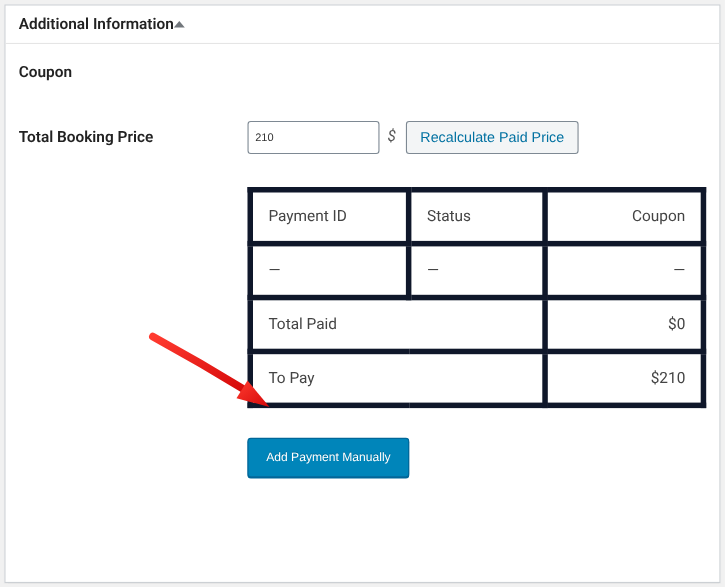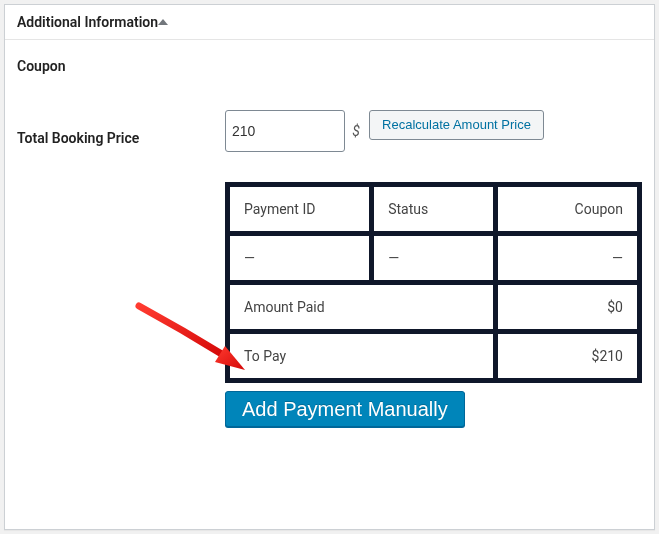--- a/index.html
+++ b/index.html
@@ -20,21 +20,21 @@
     padding:9px 12px;font-weight:600;font-size:14px;color:#222;
     display:flex;align-items:center;
     user-select:none;cursor:pointer;
   }
   .toggle-indicator{
     width:0;height:0;
     border-left:5px solid transparent;border-right:5px solid transparent;
     border-bottom:6px solid #72777c;
   }
   .panel-body{padding:12px;}
-  .row{display:flex;align-items:flex-end;margin-bottom:30px}
+  .row{display:flex;align-items:center;margin-bottom:30px}
   .row.tight{}
   .label-col{width:208px;padding:6px 10px 6px 0;font-weight:600;font-size:14px;color:#222}
   .field-col{flex:1;min-width:0}
   select{
     height:30px;font-size:14px;padding:2px 24px 2px 8px;
     border:1px solid #7e8993;border-radius:3px;background:#fff;
     color:#555;min-width:108px;appearance:none;
     background-image:linear-gradient(45deg,transparent 50%,#555 50%),linear-gradient(135deg,#555 50%,transparent 50%);
     background-position:right 12px top 12px,right 7px top 12px;
     background-size:5px 5px,5px 5px;background-repeat:no-repeat;
@@ -46,35 +46,35 @@
     content:"";position:absolute;top:1px;right:1px;width:22px;height:28px;
     background:#eee;border-left:1px solid #bbb;pointer-events:none;
     border-radius:0 2px 2px 0;
   }
   .select-caret{
     position:absolute;right:7px;top:12px;width:0;height:0;
     border-left:4px solid transparent;border-right:4px solid transparent;
     border-top:5px solid #555;pointer-events:none;z-index:2;
   }
   input[type=number]{
-    width:120px;height:42px;font-size:14px;padding:2px 6px;
+    width:120px;height:30px;font-size:10px;padding:2px 6px;
     border:1px solid #7e8993;border-radius:3px;background:#fff;color:#333;
   }
   .cur{font-style:italic;font-size:14px;color:#555;margin:0 6px 0 4px}
   .btn-secondary{
     display:inline-block;height:30px;line-height:28px;padding:0 12px;
     border:1px solid #7e8993;border-radius:3px;background:#f3f5f6;
     color:#0071a1;font-size:13px;cursor:pointer;vertical-align:top;
   }
   .btn-primary{
     display:inline-block;height:36px;line-height:34px;padding:0 16px;
     border:1px solid #006799;border-radius:3px;background:#0085ba;
-    color:#fff;font-size:20px;cursor:pointer;
+    color:#fff;font-size:11px;cursor:pointer;
     box-shadow:0 1px 0 #006799;text-shadow:0 -1px 0 rgba(0,0,0,.2);
-    margin-top:8px;
+    margin-top:27px;
   }
   table.data{
     width:100%;border-collapse:collapse;background:#fff;
     border:1px solid #e2e2e2;
   }
   table.data th, table.data td{
     border:5px solid #0f172a;padding:14px 14px;font-size:14px;text-align:left;color:#444;
   }
   table.data th{font-weight:400}
   .num{text-align:right!important}
@@ -96,21 +96,21 @@
 
     <div class="row">
       <div class="label-col">Coupon</div>
     </div>
 
     <div class="row tight">
       <div class="label-col">Total Booking Price</div>
       <div class="field-col">
         <input type="number" value="210" style="">
         <span class="cur">$</span>
-        <button type="button" class="btn-secondary">Recalculate Amount Price</button>
+        <button type="button" class="btn-secondary">Recalculate Paid Price</button>
       </div>
     </div>
 
     <div class="row">
       <div class="label-col"></div>
       <div class="field-col">
         <table class="data">
           <thead>
             <tr>
               <th style="width:35%">Payment ID</th>
@@ -118,21 +118,21 @@
               <th class="num">Coupon</th>
             </tr>
           </thead>
           <tbody>
             <tr>
               <td>—</td>
               <td>—</td>
               <td class="num">—</td>
             </tr>
             <tr>
-              <td colspan="2">Amount Paid</td>
+              <td colspan="2">Total Paid</td>
               <td class="num">$0</td>
             </tr>
             <tr>
               <td colspan="2">To Pay</td>
               <td class="num">$210</td>
             </tr>
           </tbody>
         </table>
         <button type="button" class="btn-primary">Add Payment Manually</button>
       </div>

